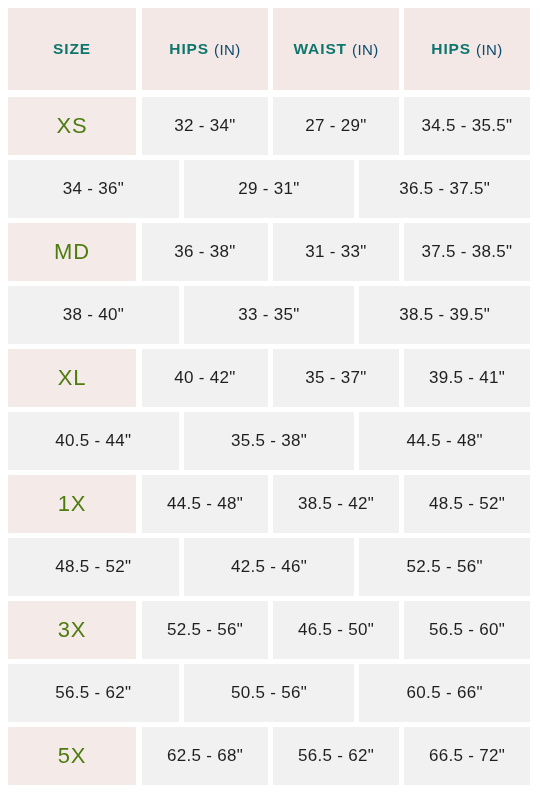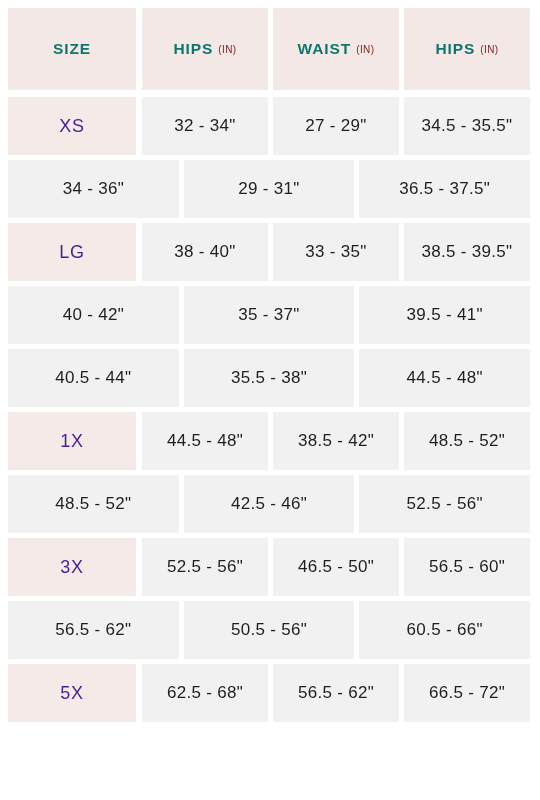--- a/index.html
+++ b/index.html
@@ -64,32 +64,32 @@
     background: #F3E8E5;
   }
   .head-label {
     font-size: 15.5px;
     font-weight: 700;
     letter-spacing: 0.9px;
     color: #0f766e;
     white-space: nowrap;
   }
   .head-unit {
-    font-size: 10px;
+    font-size: 15px;
     font-weight: 400;
     letter-spacing: 0.4px;
-    color: #7f1d1d;
+    color: #0c4a6e;
     margin-left: 5px;
     white-space: nowrap;
   }
   .size-label {
-    font-size: 18px;
+    font-size: 22px;
     font-weight: 400;
     letter-spacing: 0.8px;
-    color: #4c1d95;
+    color: #4d7c0f;
   }
   .meas-label {
     font-size: 17px;
     font-weight: 400;
     letter-spacing: 0.3px;
     color: #1f1f1f;
     white-space: nowrap;
   }
 </style>
 </head>
@@ -135,37 +135,51 @@
         <span class="meas-label">34 - 36"</span>
       </div>
     <div class="cell col-data">
         <span class="meas-label">29 - 31"</span>
       </div>
     <div class="cell col-data">
         <span class="meas-label">36.5 - 37.5"</span>
       </div>
   </div>
 
-
-  <div class="chart-row data-row">
-    <div class="cell col-size">
-        <span class="size-label">LG</span>
-      </div>
+  <div class="chart-row data-row">
+    <div class="cell col-size">
+        <span class="size-label">MD</span>
+      </div>
+    <div class="cell col-data">
+        <span class="meas-label">36 - 38"</span>
+      </div>
+    <div class="cell col-data">
+        <span class="meas-label">31 - 33"</span>
+      </div>
+    <div class="cell col-data">
+        <span class="meas-label">37.5 - 38.5"</span>
+      </div>
+  </div>
+
+  <div class="chart-row data-row">
     <div class="cell col-data">
         <span class="meas-label">38 - 40"</span>
       </div>
     <div class="cell col-data">
         <span class="meas-label">33 - 35"</span>
       </div>
     <div class="cell col-data">
         <span class="meas-label">38.5 - 39.5"</span>
       </div>
   </div>
 
   <div class="chart-row data-row">
+    <div class="cell col-size">
+        <span class="size-label">XL</span>
+      </div>
     <div class="cell col-data">
         <span class="meas-label">40 - 42"</span>
       </div>
     <div class="cell col-data">
         <span class="meas-label">35 - 37"</span>
       </div>
     <div class="cell col-data">
         <span class="meas-label">39.5 - 41"</span>
       </div>
   </div>

